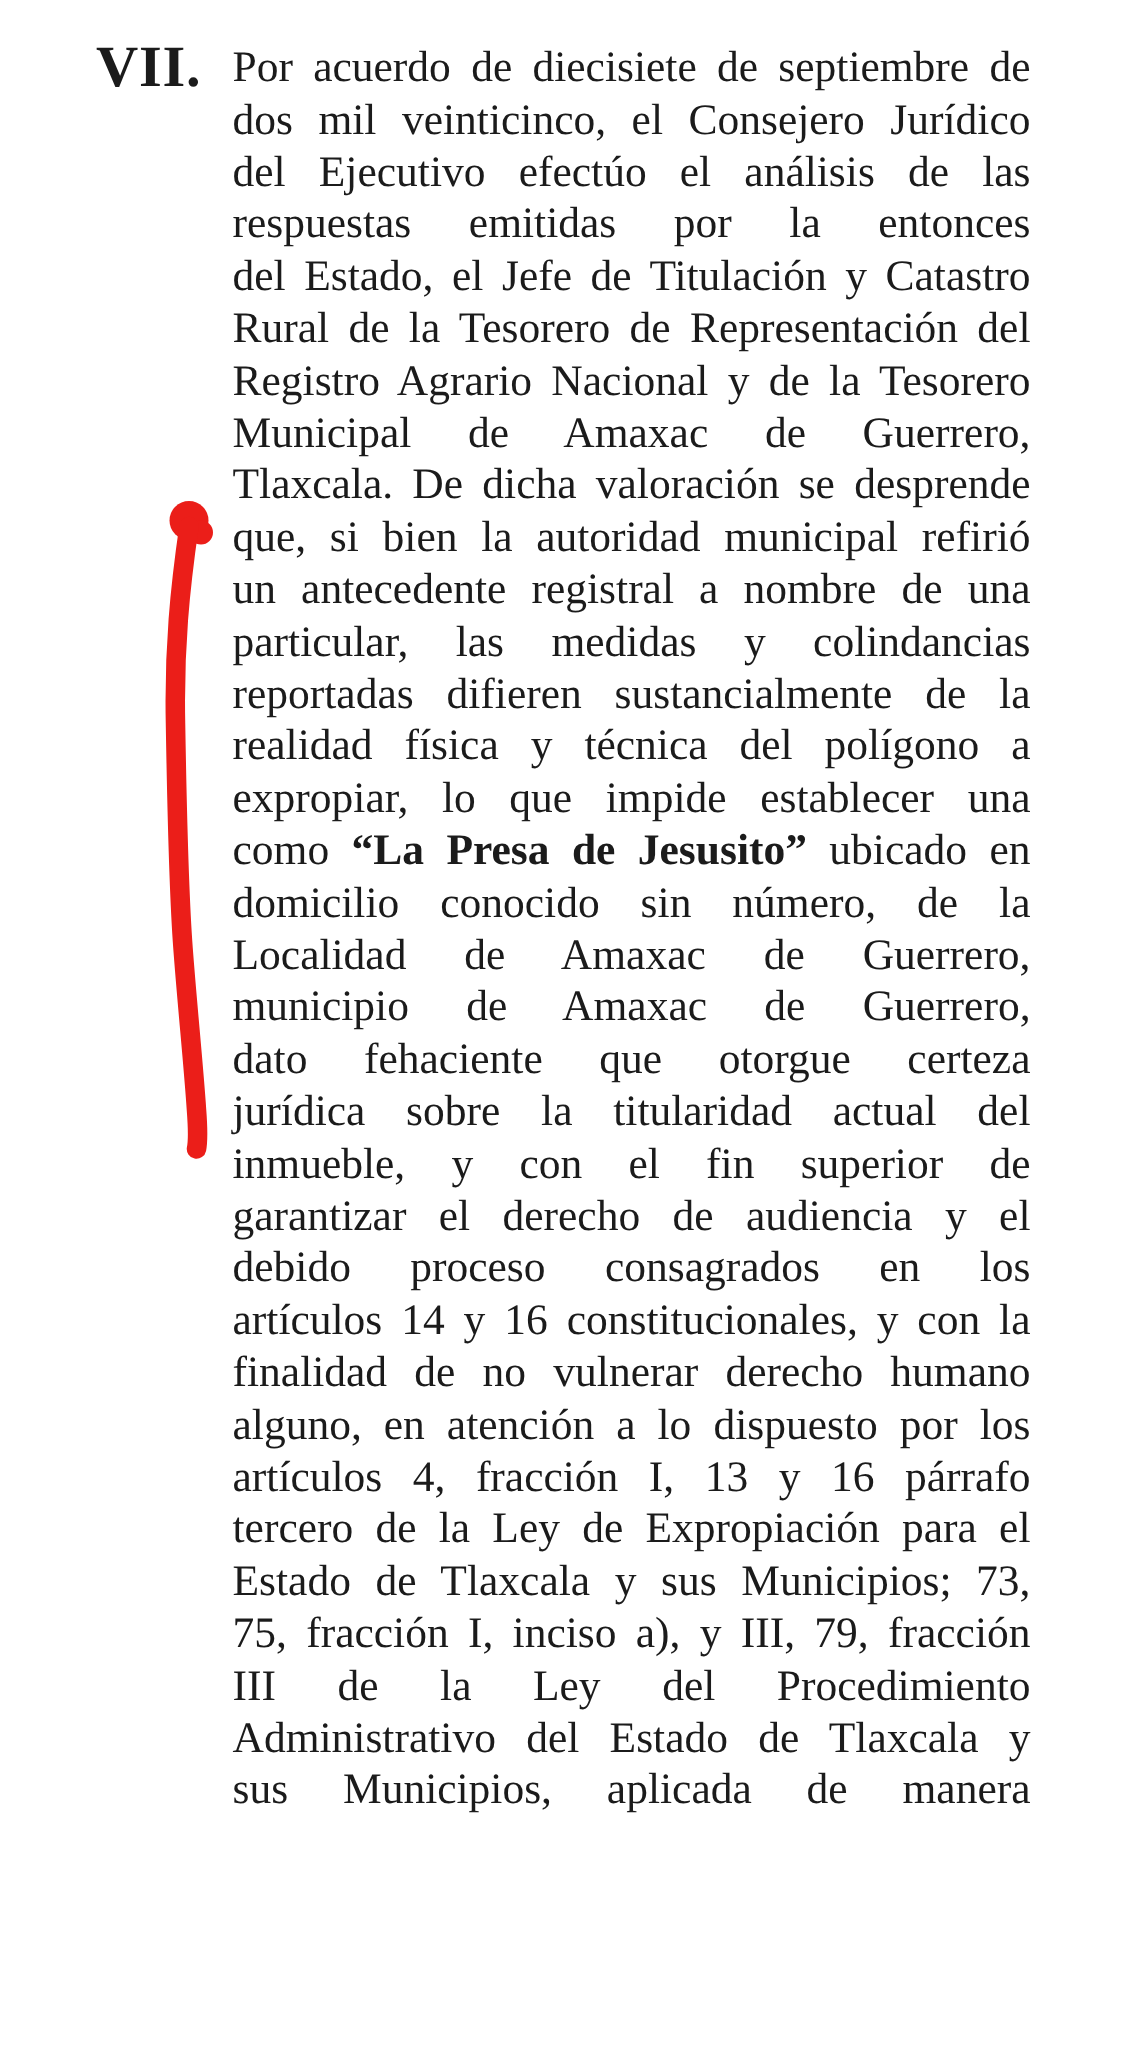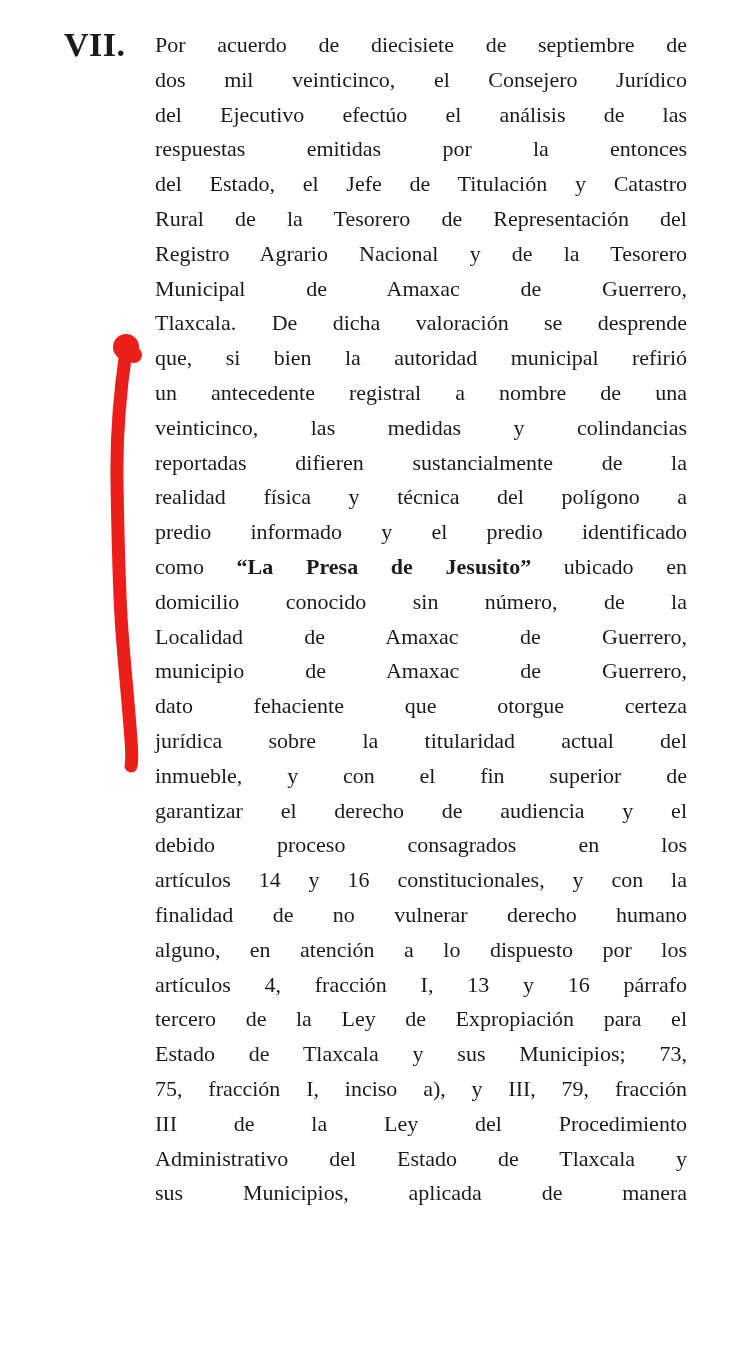--- a/index.html
+++ b/index.html
@@ -16,31 +16,31 @@
     color: #1b1b1b;
   }
   .doc {
     position: absolute;
     inset: 0;
   }
   .item-number {
     position: absolute;
     left: 64px;
     top: 28px;
-    font-size: 34px;
+    font-size: 39px;
     line-height: 34.8px;
     font-weight: 700;
     letter-spacing: 0.5px;
   }
   .paragraph {
     position: absolute;
     left: 155px;
     top: 28px;
     width: 532px;
-    font-size: 22px;
+    font-size: 29px;
     line-height: 34.8px;
   }
   .line {
     text-align: justify;
     text-align-last: justify;
     text-justify: inter-word;
     white-space: normal;
   }
   .bold {
     font-weight: 700;
@@ -65,24 +65,24 @@
       <div class="line"><span>dos mil veinticinco, el Consejero Jurídico</span></div>
       <div class="line"><span>del Ejecutivo efectúo el análisis de las</span></div>
       <div class="line"><span>respuestas emitidas por la entonces</span></div>
       <div class="line"><span>del Estado, el Jefe de Titulación y Catastro</span></div>
       <div class="line"><span>Rural de la Tesorero de Representación del</span></div>
       <div class="line"><span>Registro Agrario Nacional y de la Tesorero</span></div>
       <div class="line"><span>Municipal de Amaxac de Guerrero,</span></div>
       <div class="line"><span>Tlaxcala. De dicha valoración se desprende</span></div>
       <div class="line"><span>que, si bien la autoridad municipal refirió</span></div>
       <div class="line"><span>un antecedente registral a nombre de una</span></div>
-      <div class="line"><span>veinticinco, las medidas y colindancias</span></div>
+      <div class="line"><span>particular, las medidas y colindancias</span></div>
       <div class="line"><span>reportadas difieren sustancialmente de la</span></div>
       <div class="line"><span>realidad física y técnica del polígono a</span></div>
-      <div class="line"><span>predio informado y el predio identificado</span></div>
+      <div class="line"><span>expropiar, lo que impide establecer una</span></div>
       <div class="line"><span>como </span><span class="bold">“La Presa de Jesusito”</span><span> ubicado en</span></div>
       <div class="line"><span>domicilio conocido sin número, de la</span></div>
       <div class="line"><span>Localidad de Amaxac de Guerrero,</span></div>
       <div class="line"><span>municipio de Amaxac de Guerrero,</span></div>
       <div class="line"><span>dato fehaciente que otorgue certeza</span></div>
       <div class="line"><span>jurídica sobre la titularidad actual del</span></div>
       <div class="line"><span>inmueble, y con el fin superior de</span></div>
       <div class="line"><span>garantizar el derecho de audiencia y el</span></div>
       <div class="line"><span>debido proceso consagrados en los</span></div>
       <div class="line"><span>artículos 14 y 16 constitucionales, y con la</span></div>

